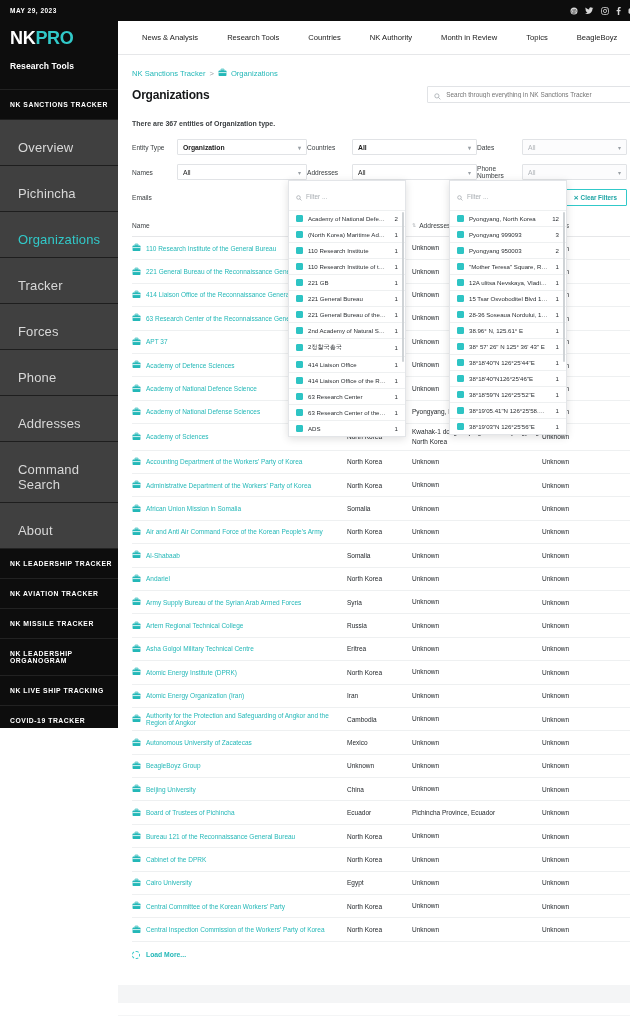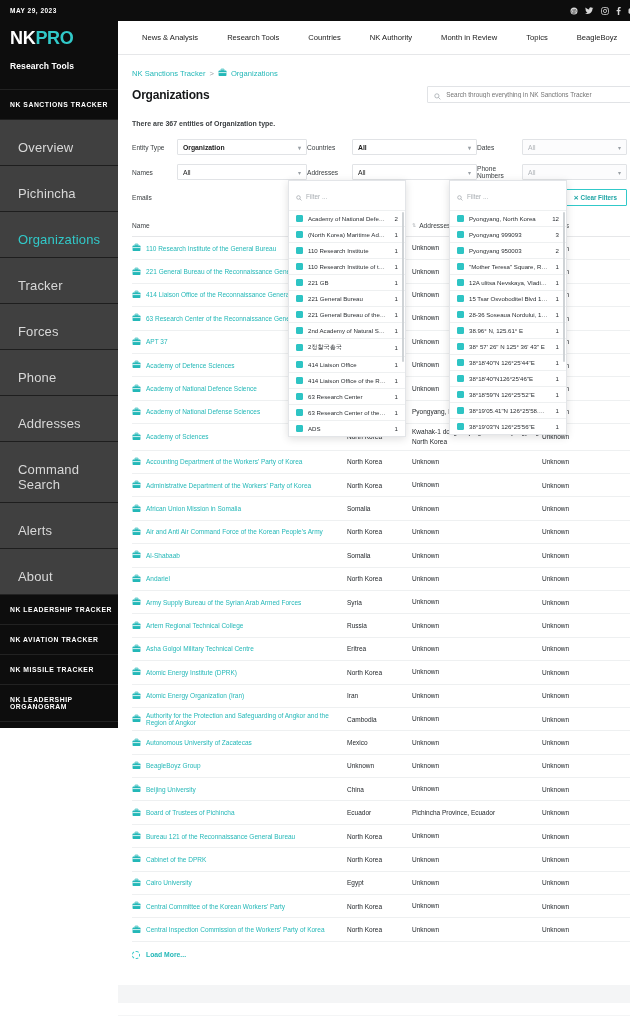--- a/index.html
+++ b/index.html
@@ -147,21 +147,20 @@
     <div class="side-group first">NK SANCTIONS TRACKER</div>
     <div id="side-items">
         <div class="side-item"><span>Overview</span></div>
         <div class="side-item"><span>Pichincha</span></div>
         <div class="side-item active"><span>Organizations</span></div>
         <div class="side-item"><span>Tracker</span></div>
         <div class="side-item"><span>Forces</span></div>
         <div class="side-item"><span>Phone</span></div>
         <div class="side-item"><span>Addresses</span></div>
         <div class="side-item"><span>Command Search</span></div>
-        <div class="side-item"><span>Alerts</span></div>
         <div class="side-item"><span>About</span></div>
       </div>
     <div id="side-groups">
         <div class="side-group"><span>NK LEADERSHIP TRACKER</span></div>
         <div class="side-group"><span>NK AVIATION TRACKER</span></div>
         <div class="side-group"><span>NK MISSILE TRACKER</span></div>
         <div class="side-group"><span>NK LEADERSHIP ORGANOGRAM</span></div>
         <div class="side-group"><span>NK LIVE SHIP TRACKING</span></div>
         <div class="side-group"><span>COVID-19 TRACKER</span></div>
         <div class="side-group"><span>NK DELEGATION TRACKER</span></div>

